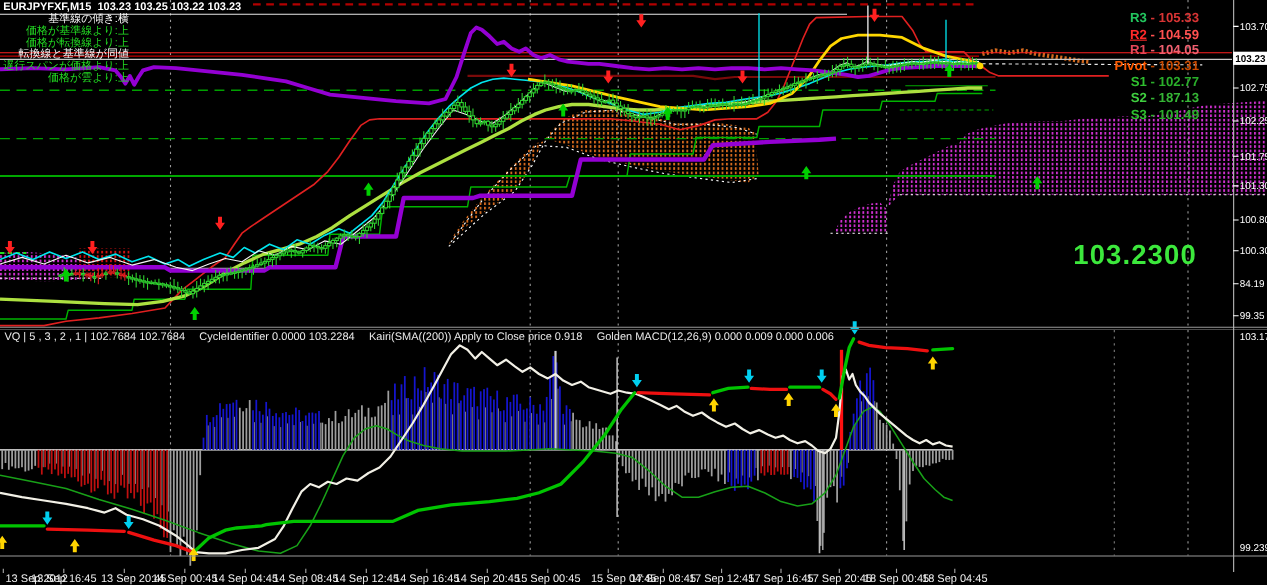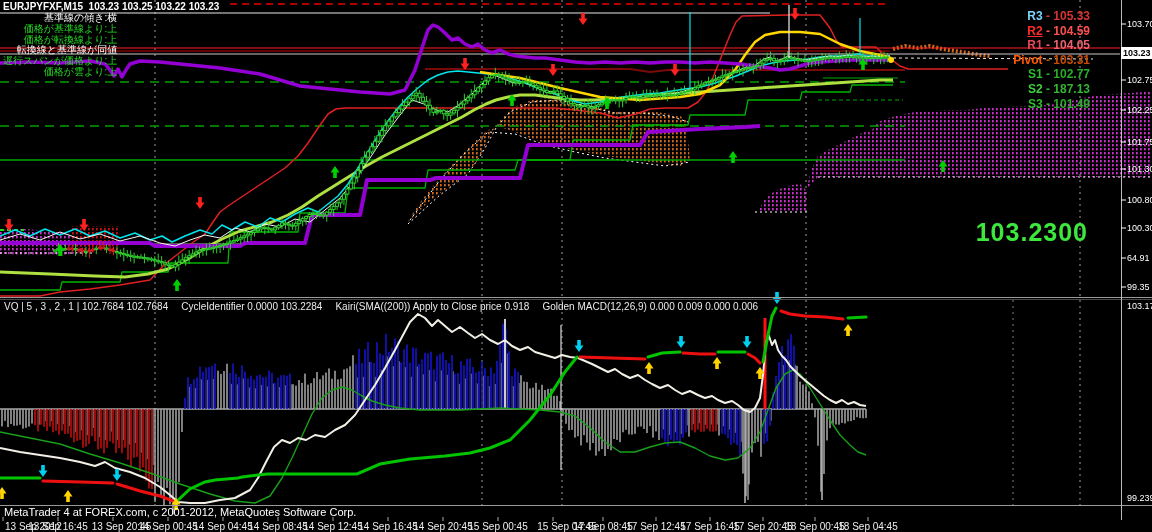--- a/index.html
+++ b/index.html
@@ -1044,53 +1044,52 @@
   <div id="info-lines" class="abs">
       <div class="info-line" style="color: rgb(255, 255, 255);">基準線の傾き:横</div>
       <div class="info-line" style="color: rgb(34, 221, 34);">価格が基準線より:上</div>
       <div class="info-line" style="color: rgb(34, 221, 34);">価格が転換線より:上</div>
       <div class="info-line" style="color: rgb(255, 255, 255);">転換線と基準線が同値</div>
       <div class="info-line" style="color: rgb(34, 221, 34);">遅行スパンが価格より:上</div>
       <div class="info-line" style="color: rgb(34, 221, 34);">価格が雲より:上</div>
     </div>
 
   <div id="pivot-block" class="abs">
-      <div class="pivot-row"><span style="color: #7dd3fc;">R3</span><span style="color: rgb(216, 52, 52);"> - 105.33</span></div>
+      <div class="pivot-row"><span style="color: #22c55e;">R3</span><span style="color: rgb(216, 52, 52);"> - 105.33</span></div>
       <div class="pivot-row"><span style="color: rgb(255, 42, 42); text-decoration: underline;">R2</span><span style="color: rgb(255, 80, 80);"> - 104.59</span></div>
       <div class="pivot-row"><span style="color: rgb(229, 72, 88);">R1</span><span style="color: rgb(239, 96, 112);"> - 104.05</span></div>
       <div class="pivot-row"><span style="color: rgb(255, 90, 0);">Pivot</span><span style="color: rgb(200, 74, 0);"> - 103.31</span></div>
       <div class="pivot-row"><span style="color: rgb(47, 191, 47);">S1</span><span style="color: rgb(42, 174, 42);"> - 102.77</span></div>
       <div class="pivot-row"><span style="color: rgb(63, 207, 63);">S2</span><span style="color: rgb(53, 181, 53);"> - 187.13</span></div>
       <div class="pivot-row"><span style="color: rgb(47, 191, 47); margin-left: 44px;">S3</span><span style="color: rgb(42, 174, 42);"> - 101.49</span></div>
     </div>
 
   <div id="quote-block" class="abs">
     <div id="quote-price" style="color: rgb(60, 232, 60);">103.2300</div>
   </div>
 
   <div id="scale-upper">
       <div class="sl" style="top: 20px;">103.70</div>
       <div class="sl" style="top: 76px;">102.75</div>
       <div class="sl" style="top: 106px;">102.25</div>
       <div class="sl" style="top: 138px;">101.75</div>
       <div class="sl" style="top: 165px;">101.30</div>
       <div class="sl" style="top: 196px;">100.80</div>
       <div class="sl" style="top: 224px;">100.30</div>
-      <div class="sl" style="top: 254px;">64.91</div>
+      <div class="sl" style="top: 254px;">84.19</div>
       <div class="sl" style="top: 283px;">99.35</div>
     </div>
   <div id="price-box" class="abs">103.23</div>
   <div id="scale-lower">
       <div class="sl" style="top: 302px;">103.175</div>
       <div class="sl" style="top: 494px;">99.2391</div>
     </div>
 
   <div id="indicator-header" class="abs"><span>VQ |  5 , 3 , 2 , 1  |  102.7684 102.7684</span><span>CycleIdentifier 0.0000 103.2284</span><span>Kairi(SMA((200)) Apply to Close price 0.918</span><span>Golden MACD(12,26,9) 0.000 0.009 0.000 0.006</span></div>
 
-  <div id="footer-text" class="abs">MetaTrader 4 at FOREX.com, c 2001-2012, MetaQuotes Software Corp.</div>
   <div id="time-axis">
       <div class="tl first" style="left: 5px;">13 Sep 2012</div>
       <div class="tl" style="left: 58px;">13 Sep 16:45</div>
       <div class="tl" style="left: 113px; padding-left: 17px;">13 Sep 20:45</div>
       <div class="tl" style="left: 168px;">14 Sep 00:45</div>
       <div class="tl" style="left: 223px;">14 Sep 04:45</div>
       <div class="tl" style="left: 278px;">14 Sep 08:45</div>
       <div class="tl" style="left: 333px;">14 Sep 12:45</div>
       <div class="tl" style="left: 388px;">14 Sep 16:45</div>
       <div class="tl" style="left: 443px;">14 Sep 20:45</div>

